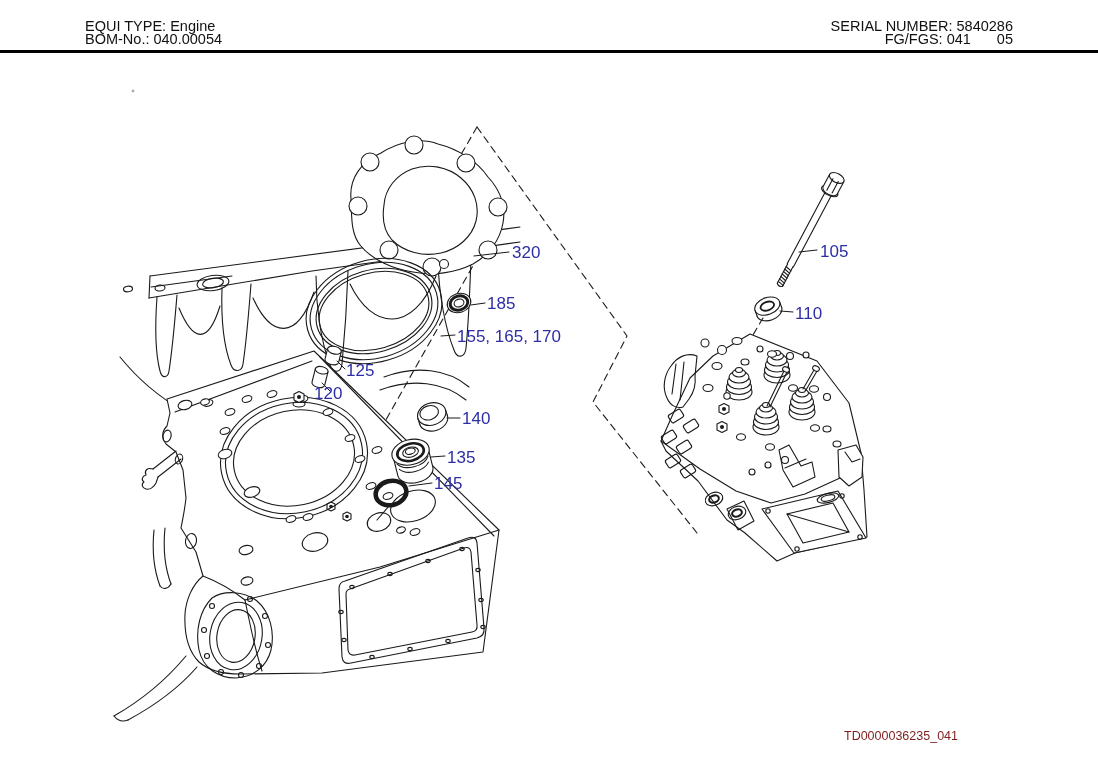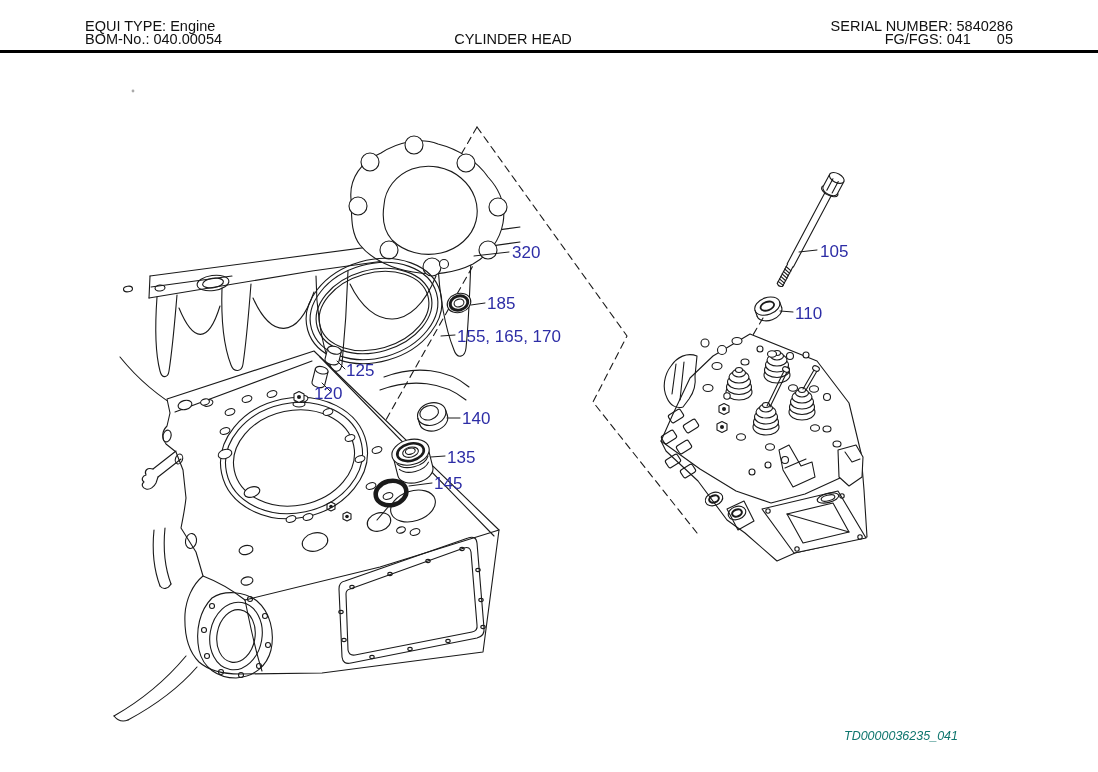--- a/index.html
+++ b/index.html
@@ -10,31 +10,30 @@
   .hdr{position:absolute;font-size:14.5px;color:#111;white-space:pre;}
   .hdr.left{left:85px;}
   .hdr.center{left:340px;width:346px;text-align:center;}
   .hdr.right{right:85px;text-align:right;}
   .row1{top:18px;} .row2{top:31px;}
   #rule{position:absolute;left:0;top:50px;width:1098px;height:3px;background:#000;}
   svg#drawing{position:absolute;left:0;top:0;}
   .callout{
     position:absolute;font-size:17px;line-height:20px;color:#2d2da6;white-space:pre;
   }
-  #footer-id{position:absolute;left:844px;top:729px;font-size:12.5px;color:#0f766e;font-style:italic;}
+  #footer-id{position:absolute;left:844px;top:729px;font-size:12.5px;color:#7f1d1d;}
 </style>
 </head>
 <body>
 
 <div id="stage">
 
   <div class="hdr left row1"><span>EQUI TYPE:</span><span> </span><span>Engine</span></div>
   <div class="hdr right row1"><span>SERIAL NUMBER:</span><span> </span><span>5840286</span></div>
   <div class="hdr left row2"><span>BOM-No.:</span><span> </span><span>040.00054</span></div>
-  <div class="hdr center row2">CYLINDER HEAD</div>
   <div class="hdr right row2"><span>FG/FGS:</span><span> </span><span>041</span><span style="margin-left:26px">05</span></div>
   <div id="rule"></div>
 
   <svg id="drawing" width="1098" height="772" viewBox="0 0 1098 772" fill="none" stroke="#1a1a1a" stroke-width="1.1" stroke-linecap="round" stroke-linejoin="round">
 
     <circle cx="133" cy="91" r="1.4" fill="#aaa" stroke="none"></circle>
 
     <g stroke-dasharray="7 5">
       <path d="M 477,127 L 430,208"></path>
       <path d="M 477,127 L 627,336 L 593,402 L 697,533"></path>

